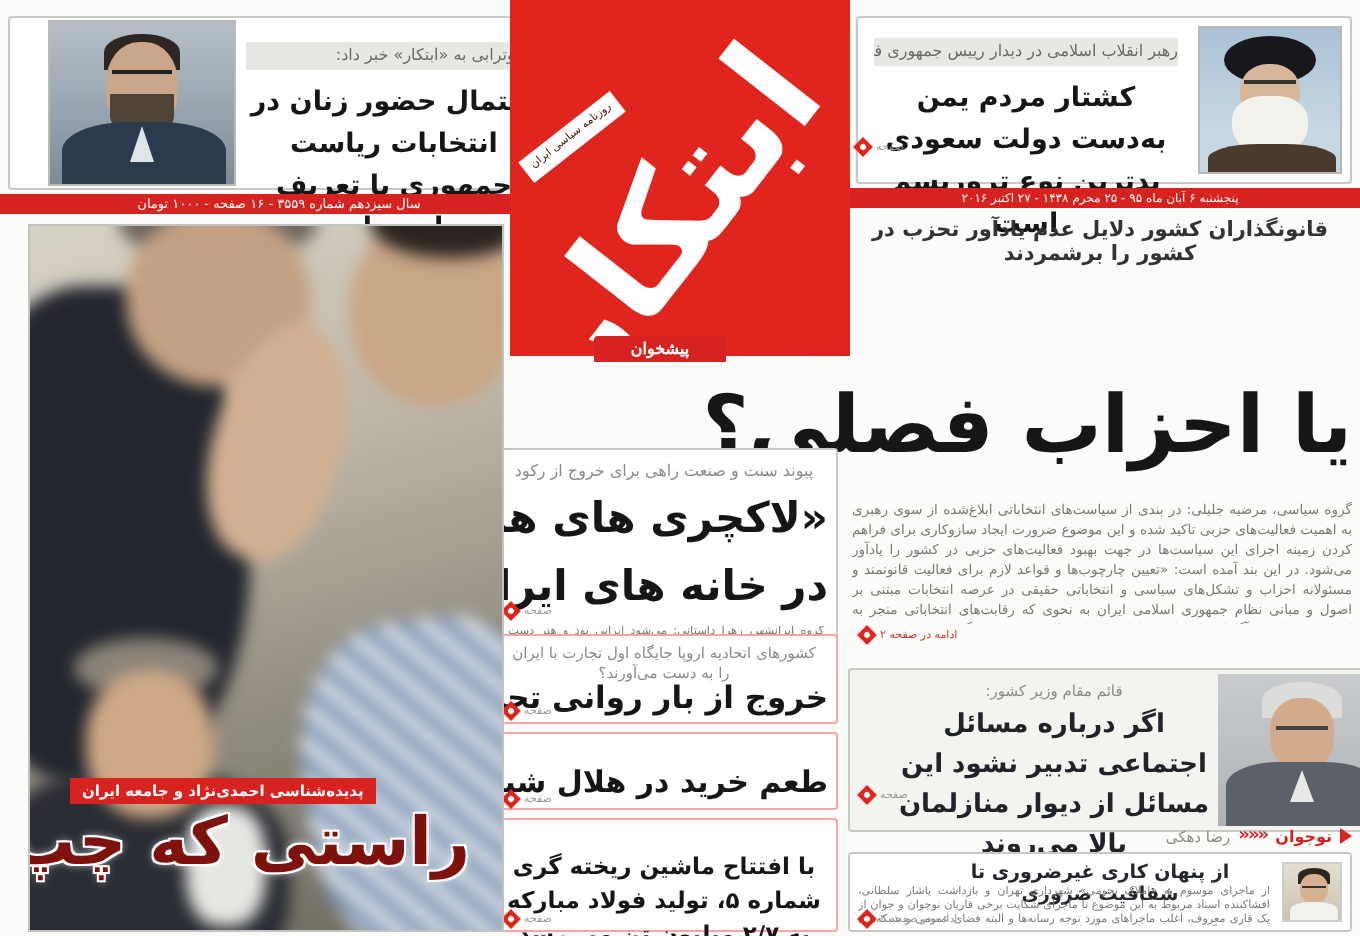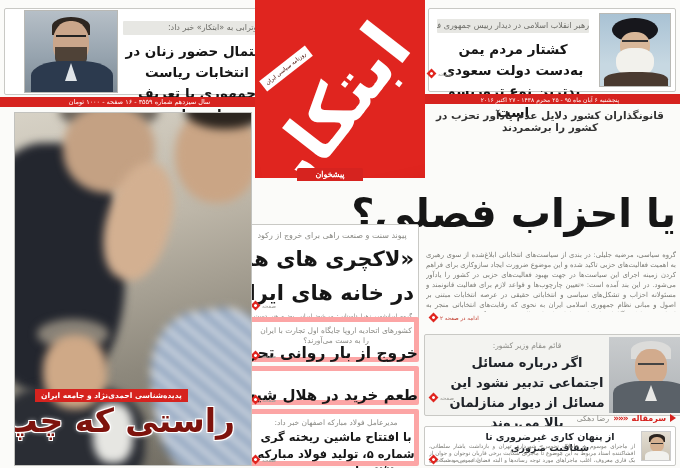--- a/index.html
+++ b/index.html
@@ -103,21 +103,21 @@
   
   #pk-tab { position:absolute; left:297px; top:168px; width:66px; height:13px; background:#d6231f; color:#fff;
             font-size:8px; font-weight:bold; text-align:center; line-height:13px; border-radius:2px 2px 0 0; z-index:3;font-family:Liberation Serif, serif; }
   #art-box { left:245px; top:180px; width:174px; height:133px;margin-top:44px; }
   #art-kicker { position:absolute; left:8px; top:6px; width:156px; font-size:8px; color:#8a8a85; text-align:center; }
   #art-hl1 { position:absolute; left:4px; top:18px; width:164px; font-size:21px; line-height:32px; white-space:nowrap; }
   #art-hl2 { position:absolute; left:4px; top:52px; width:164px; font-size:21px; line-height:32px; white-space:nowrap; }
   #art-body { position:absolute; left:8px; top:88px; width:158px; height:36px; font-size:5.8px; line-height:7.2px; overflow:hidden; }
   #art-mark { left:252px; top:302px; flex-direction:row-reverse; }
 
-  .pk-item { position:absolute; left:245px; width:174px; background:#fff; border:5px solid #fca5a5; border-radius:2px; }
+  .pk-item { position:absolute; left:245px; width:174px; background:#fff; border:1px solid #fca5a5; border-radius:2px; }
   .pk-kicker { position:absolute; left:8px; width:156px; font-size:7.5px; line-height:10px; color:#8a8a85; text-align:center; }
   .pk-hl { position:absolute; left:4px; width:164px; }
   #pk1 { top:317px; height:45px; } #pk1 .pk-kicker { top:4px; } #pk1 .pk-hl { top:22px; font-size:15.5px; white-space:nowrap; }
   #pk1-mark { left:252px; top:352px; flex-direction:row-reverse; }
   #pk2 { top:366px; height:39px; } #pk2 .pk-kicker { top:4px; } #pk2 .pk-hl { top:15px; font-size:15px; white-space:nowrap; }
   #pk2-mark { left:252px; top:396px; flex-direction:row-reverse; }
   #pk3 { top:409px; height:57px; } #pk3 .pk-kicker { top:4px; } #pk3 .pk-hl { top:15px; font-size:11.5px; line-height:17px; }
   #pk3-mark { left:252px; top:456px; flex-direction:row-reverse; }
 
   
@@ -208,21 +208,21 @@
     <div id="int-kicker">قائم مقام وزیر کشور:</div>
     <div class="hl" id="int-hl">اگر درباره مسائل اجتماعی تدبیر نشود این مسائل از دیوار منازلمان بالا می‌روند</div>
   </div>
   <span class="pmark" id="int-mark" style="position:absolute;">
     <i class="dm"></i>
     <em>صفحه</em>
   </span>
 
   <div id="ed-head">
     <span class="tri"></span>
-    <span class="lbl">سرمقاله</span>
+    <span class="lbl">نوجوان</span>
     <span class="chev">«««</span>
     <span class="auth">رضا دهکی</span>
   </div>
   <div class="box" id="ed-box">
     <div id="ed-photo">
       <div class="hair"></div>
         <div class="face"></div>
         <div class="glasses"></div>
         <div class="shirt"></div>
     </div>
@@ -258,21 +258,20 @@
 
   <div class="pk-item" id="pk2">
     <div class="pk-hl hl">طعم خرید در هلال شیشه ای</div>
   </div>
   <span class="pmark" id="pk2-mark" style="position:absolute;">
     <i class="dm"></i>
     <em>صفحه</em>
   </span>
 
   <div class="pk-item" id="pk3">
-    <div class="pk-kicker">مدیرعامل فولاد مبارکه اصفهان خبر داد:</div>
     <div class="pk-hl hl">با افتتاح ماشین ریخته گری شماره ۵، تولید فولاد مبارکه به ۲/۷ میلیون تن می رسد</div>
   </div>
   <span class="pmark" id="pk3-mark" style="position:absolute;">
     <i class="dm"></i>
     <em>صفحه</em>
   </span>
 
   <div id="photo-box">
     <div class="blob b-suit1"></div>
     <div class="blob b-hair1"></div>

